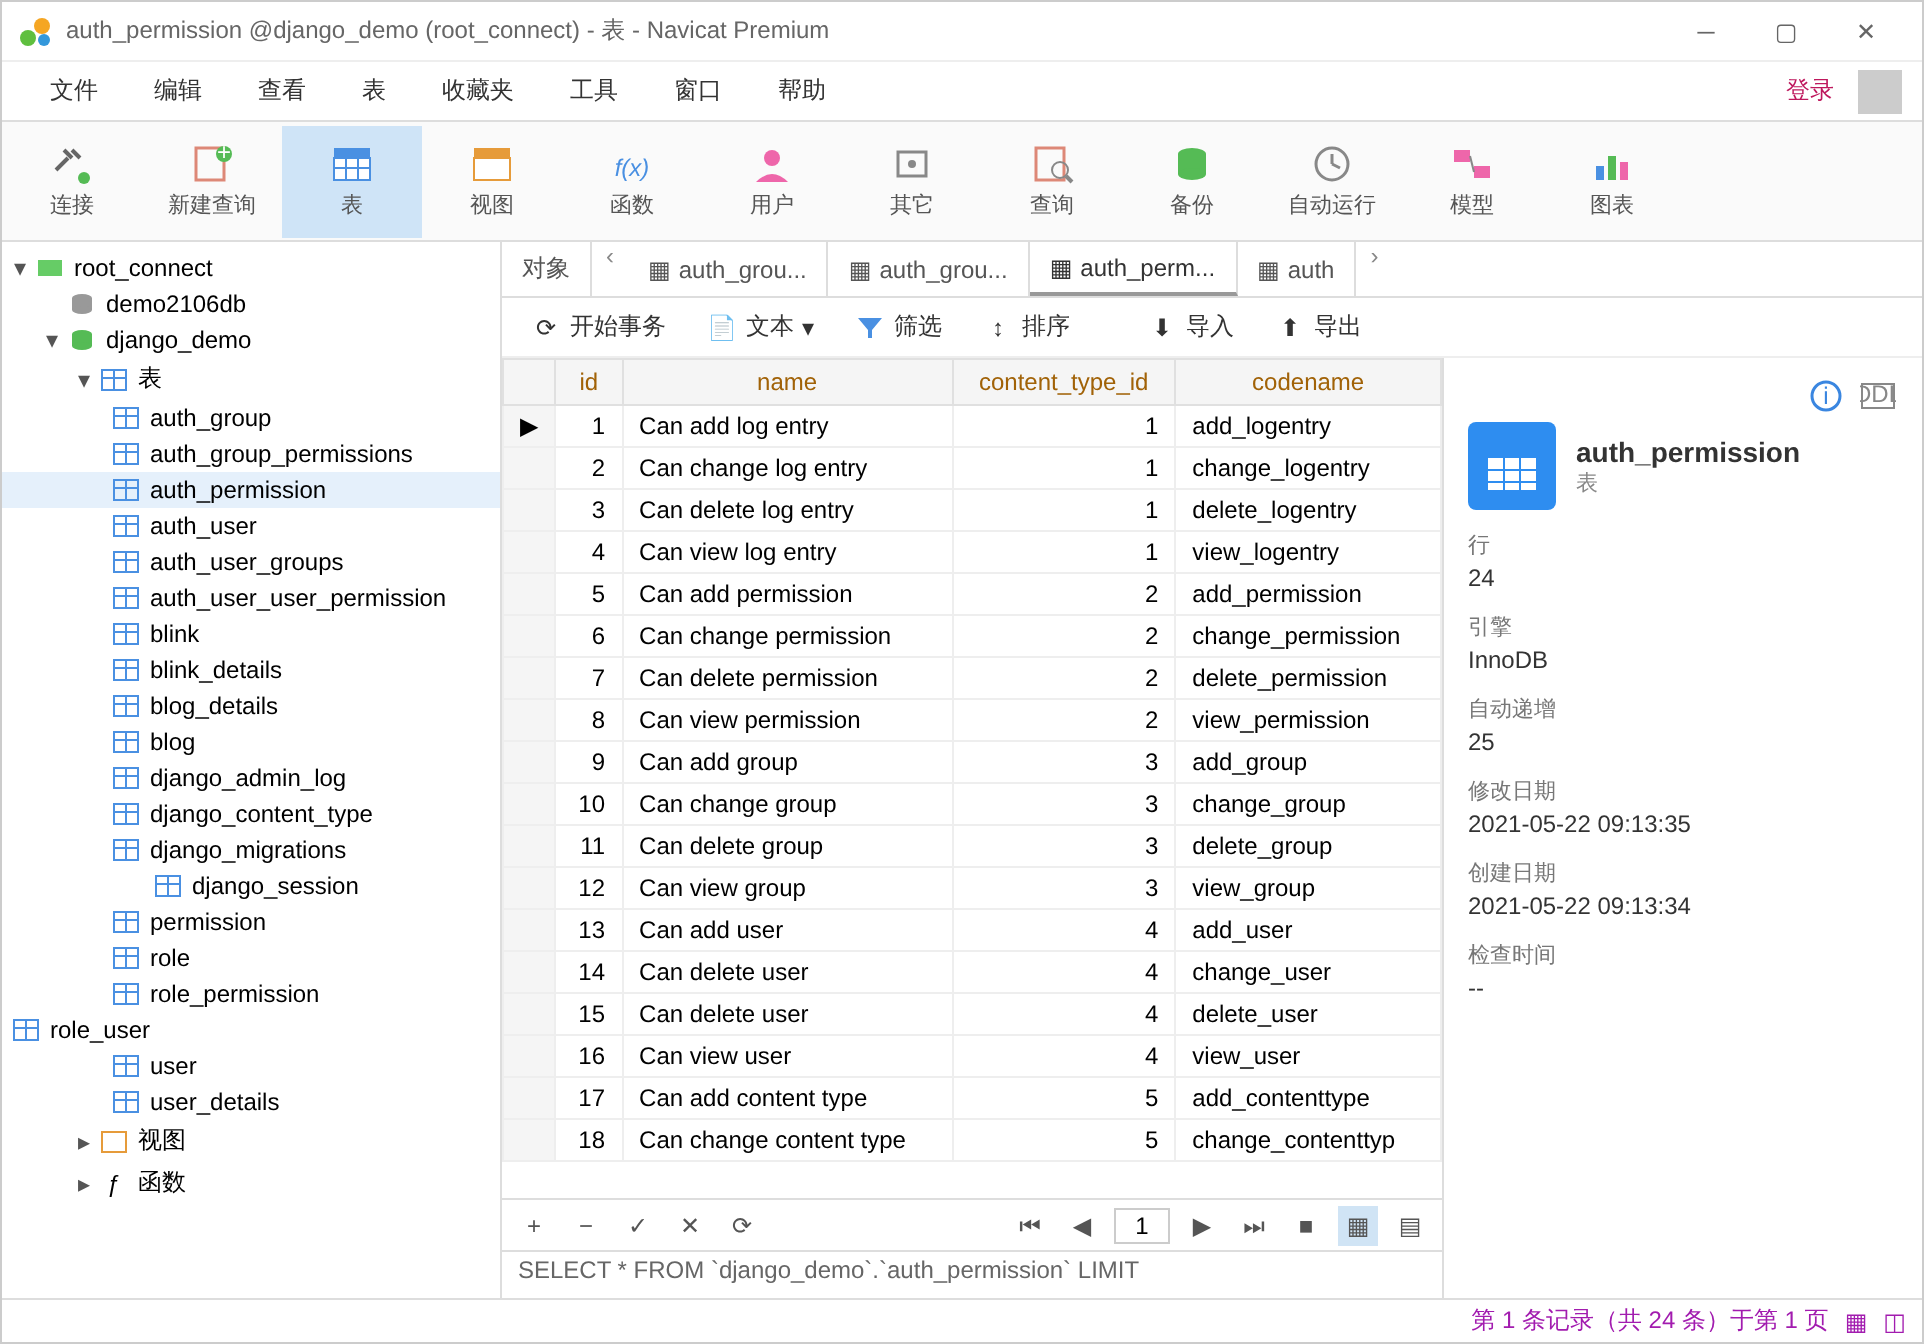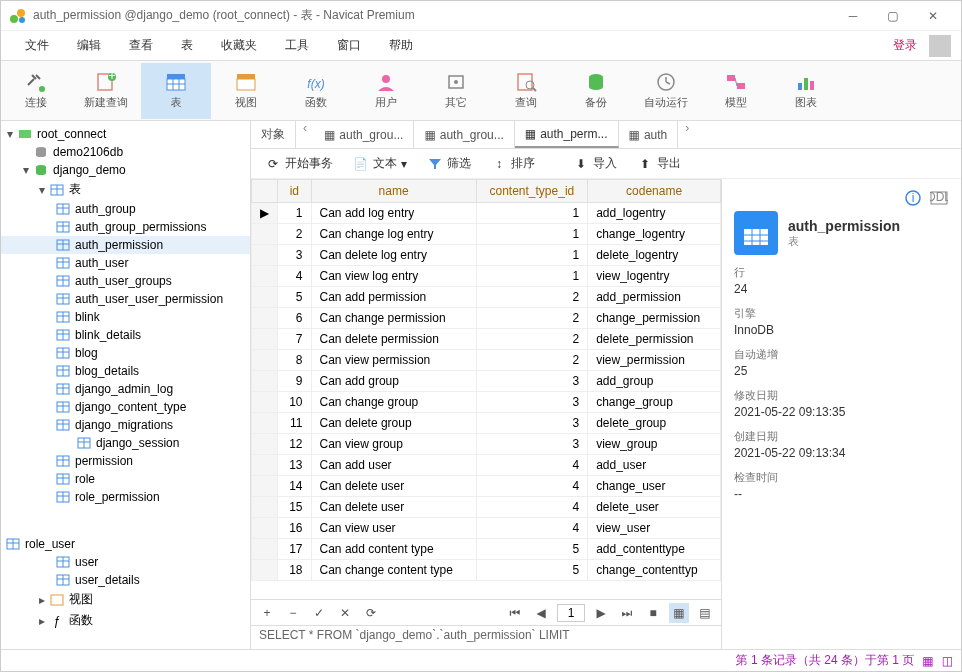--- a/index.html
+++ b/index.html
@@ -333,40 +333,40 @@
           <span>blink_details</span>
         </div>
         <div class="tree-item" style="padding-left: 54px;">
           <span class="tree-icon">
             <svg width="14" height="14">
               <rect x="1" y="2" width="12" height="10" fill="none" stroke="#4a90e2"></rect>
               <line x1="1" y1="6" x2="13" y2="6" stroke="#4a90e2"></line>
               <line x1="7" y1="2" x2="7" y2="12" stroke="#4a90e2"></line>
             </svg>
           </span>
+          <span>blog_details</span>
+        </div>
+        <div class="tree-item" style="padding-left: 54px;">
+          <span class="tree-icon">
+            <svg width="14" height="14">
+              <rect x="1" y="2" width="12" height="10" fill="none" stroke="#4a90e2"></rect>
+              <line x1="1" y1="6" x2="13" y2="6" stroke="#4a90e2"></line>
+              <line x1="7" y1="2" x2="7" y2="12" stroke="#4a90e2"></line>
+            </svg>
+          </span>
           <span>blog</span>
         </div>
         <div class="tree-item" style="padding-left: 54px;">
           <span class="tree-icon">
             <svg width="14" height="14">
               <rect x="1" y="2" width="12" height="10" fill="none" stroke="#4a90e2"></rect>
               <line x1="1" y1="6" x2="13" y2="6" stroke="#4a90e2"></line>
               <line x1="7" y1="2" x2="7" y2="12" stroke="#4a90e2"></line>
             </svg>
           </span>
-          <span>blog_details</span>
-        </div>
-        <div class="tree-item" style="padding-left: 54px;">
-          <span class="tree-icon">
-            <svg width="14" height="14">
-              <rect x="1" y="2" width="12" height="10" fill="none" stroke="#4a90e2"></rect>
-              <line x1="1" y1="6" x2="13" y2="6" stroke="#4a90e2"></line>
-              <line x1="7" y1="2" x2="7" y2="12" stroke="#4a90e2"></line>
-            </svg>
-          </span>
           <span>django_admin_log</span>
         </div>
         <div class="tree-item" style="padding-left: 54px;">
           <span class="tree-icon">
             <svg width="14" height="14">
               <rect x="1" y="2" width="12" height="10" fill="none" stroke="#4a90e2"></rect>
               <line x1="1" y1="6" x2="13" y2="6" stroke="#4a90e2"></line>
               <line x1="7" y1="2" x2="7" y2="12" stroke="#4a90e2"></line>
             </svg>
           </span>
@@ -415,21 +415,21 @@
         <div class="tree-item" style="padding-left: 54px;">
           <span class="tree-icon">
             <svg width="14" height="14">
               <rect x="1" y="2" width="12" height="10" fill="none" stroke="#4a90e2"></rect>
               <line x1="1" y1="6" x2="13" y2="6" stroke="#4a90e2"></line>
               <line x1="7" y1="2" x2="7" y2="12" stroke="#4a90e2"></line>
             </svg>
           </span>
           <span>role_permission</span>
         </div>
-        <div class="tree-item" style=" margin-top: 29px;">
+        <div class="tree-item" style="">
           <span class="tree-icon">
             <svg width="14" height="14">
               <rect x="1" y="2" width="12" height="10" fill="none" stroke="#4a90e2"></rect>
               <line x1="1" y1="6" x2="13" y2="6" stroke="#4a90e2"></line>
               <line x1="7" y1="2" x2="7" y2="12" stroke="#4a90e2"></line>
             </svg>
           </span>
           <span>role_user</span>
         </div>
         <div class="tree-item" style="padding-left: 54px;">

